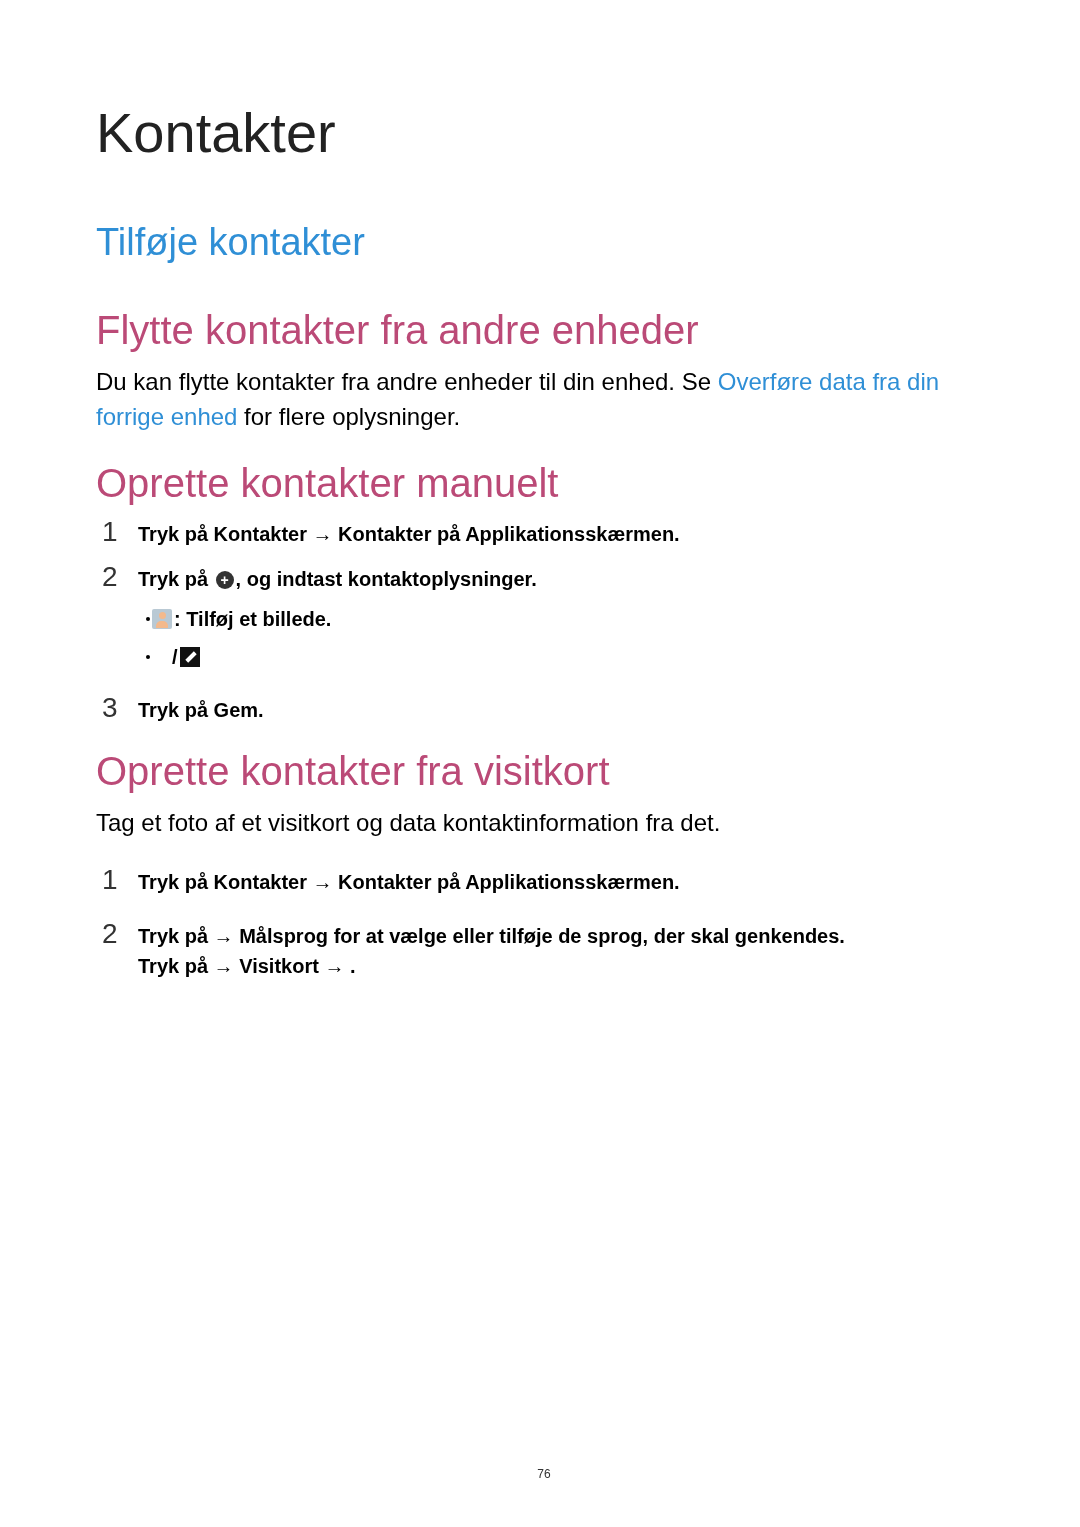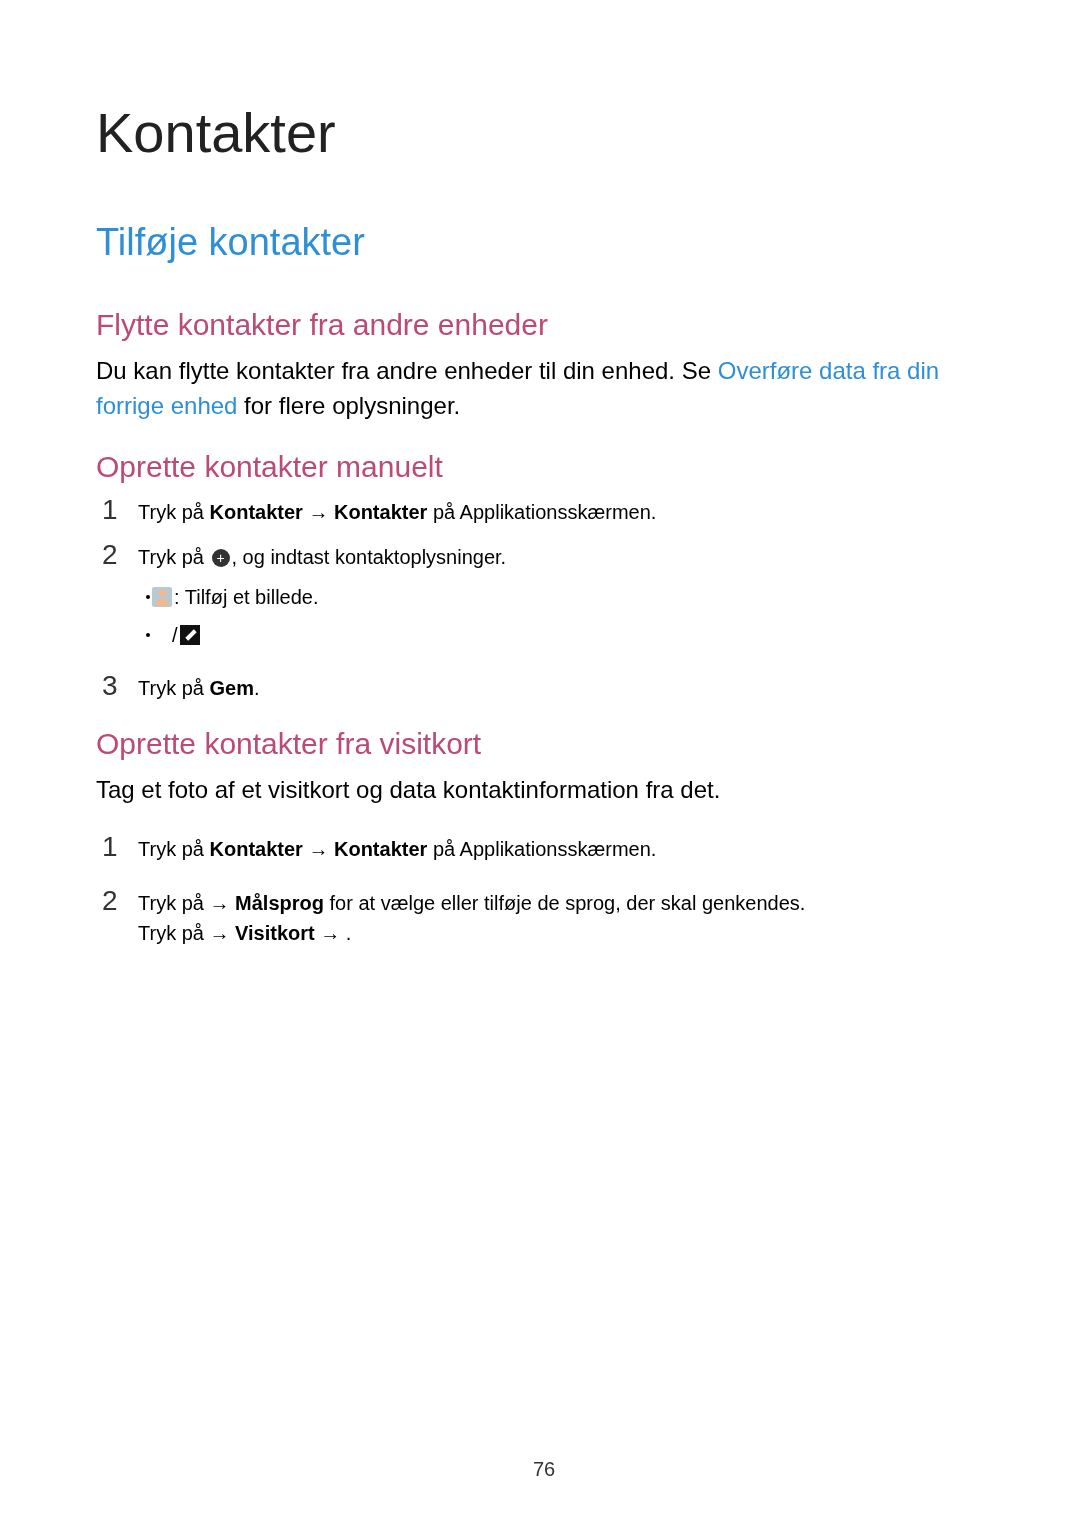--- a/index.html
+++ b/index.html
@@ -21,21 +21,21 @@
     margin-bottom: 56px;
   }
   .h2 {
     font-size: 38px;
     font-weight: 400;
     color: #2f8fd6;
     margin-top: 24px;
     margin-bottom: 44px;
   }
   .h3 {
-    font-size: 30px;
+    font-size: 40px;
     font-weight: 400;
     color: #bb4a77;
     margin-top: 24px;
     margin-bottom: 12px;
   }
   .para {
     font-size: 24px;
     line-height: 1.45;
     margin-bottom: 26px;
   }
@@ -55,20 +55,21 @@
   .step-num {
     font-size: 28px;
     color: #333;
     min-width: 24px;
     line-height: 1;
   }
   .step-body {
     font-size: 20px;
     line-height: 1.5;
     flex: 1;
+    font-weight: bold;
   }
   .sub-bullets {
     list-style: none;
     margin-top: 10px;
   }
   .sub-bullets li {
     display: flex;
     align-items: center;
     gap: 1px;
     margin-bottom: 8px;
@@ -106,21 +107,21 @@
     content:""; position:absolute; width:12px;height:4px;background:#fff;
     top:8px;left:5px;transform:rotate(-45deg);
   }
   .icon-plus-circle {
     width:18px;height:18px;border-radius:50%;background:#333;color:#fff;
     display:inline-flex;align-items:center;justify-content:center;font-size:14px;
     line-height:1;
   }
   .page-number {
     position:absolute; bottom:46px; left:8px; right:0;
-    text-align:center; font-size:20px; color:#333;
+    text-align:center; font-size:12px; color:#333;
   }
 </style>
 </head>
 <body>
 
 <div class="page">
   <div class="h1">Kontakter</div>
   <div class="h2">Tilføje kontakter</div>
 
   <div class="h3">Flytte kontakter fra andre enheder</div>

